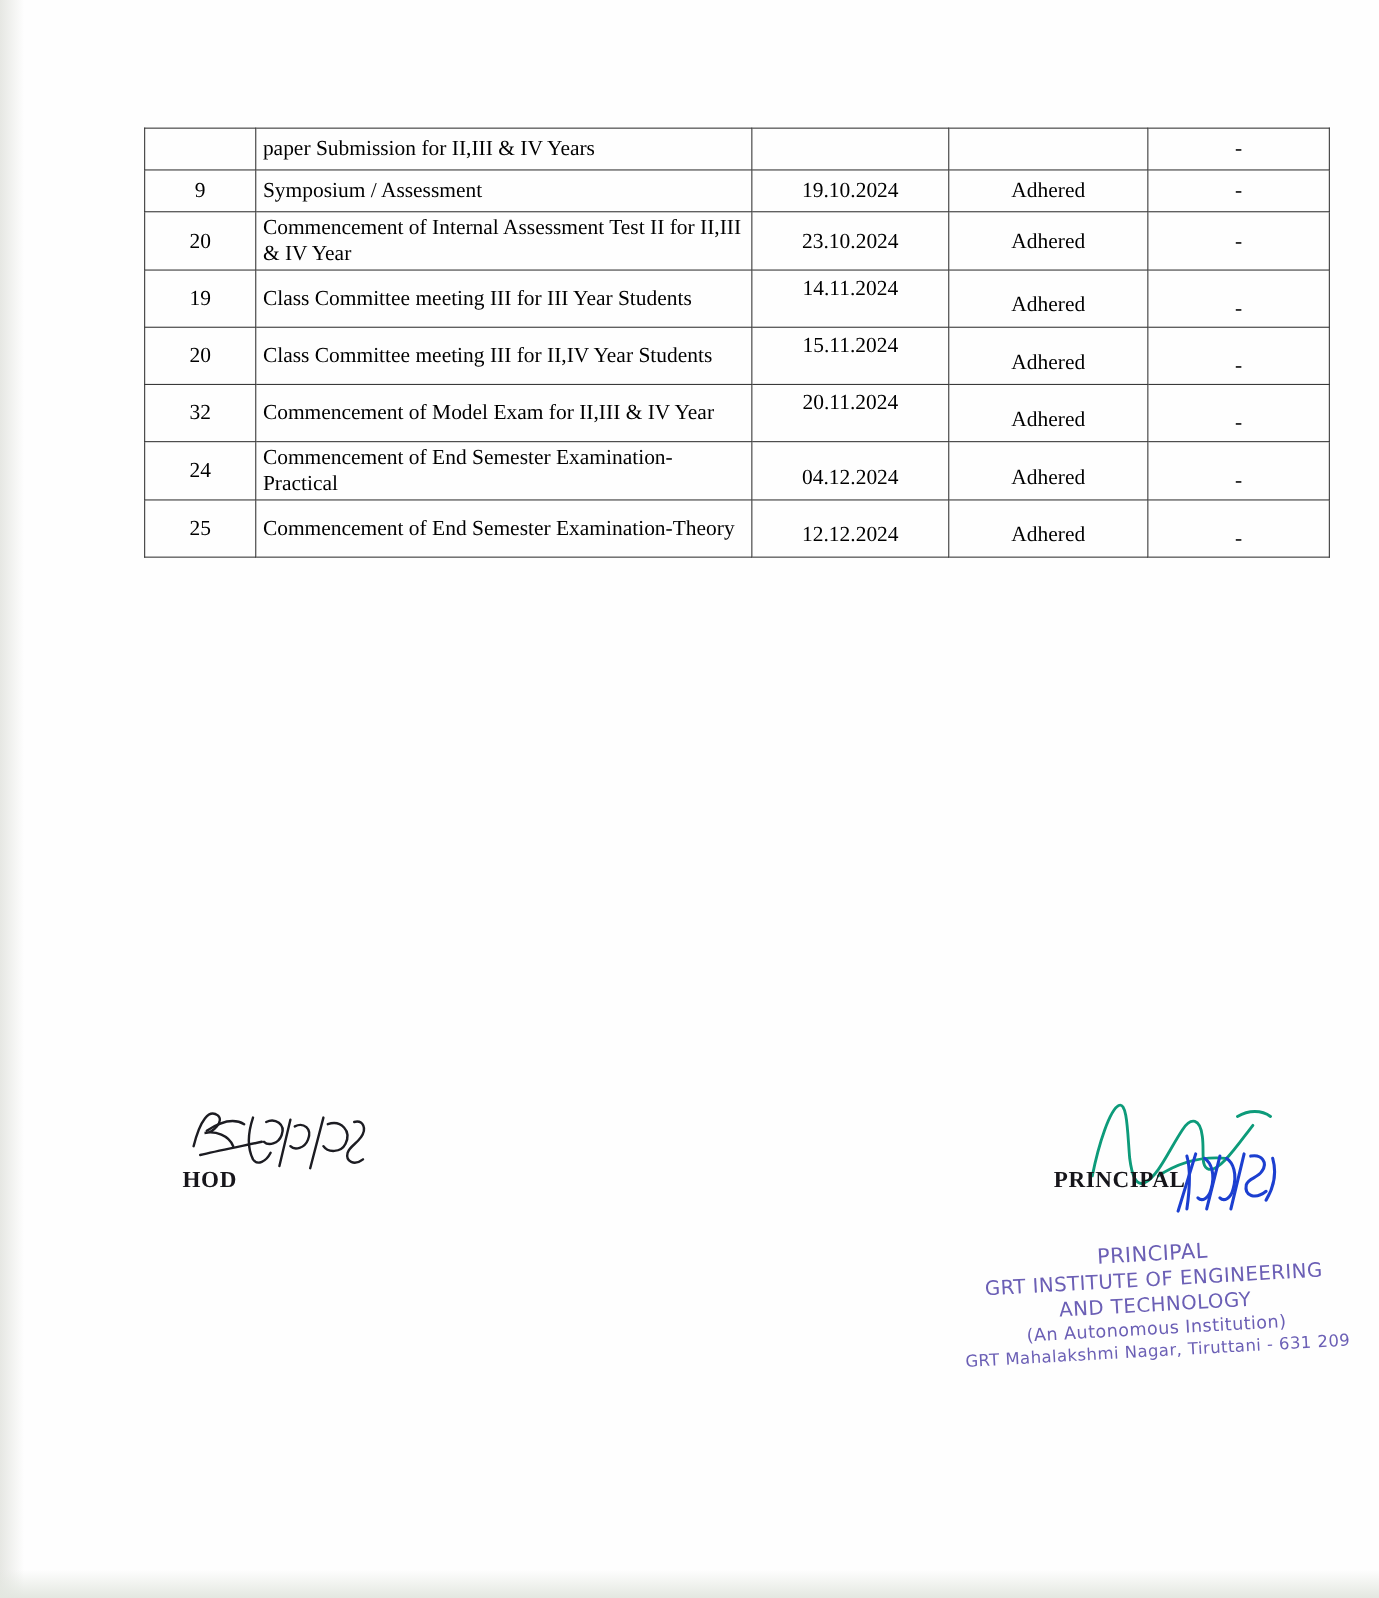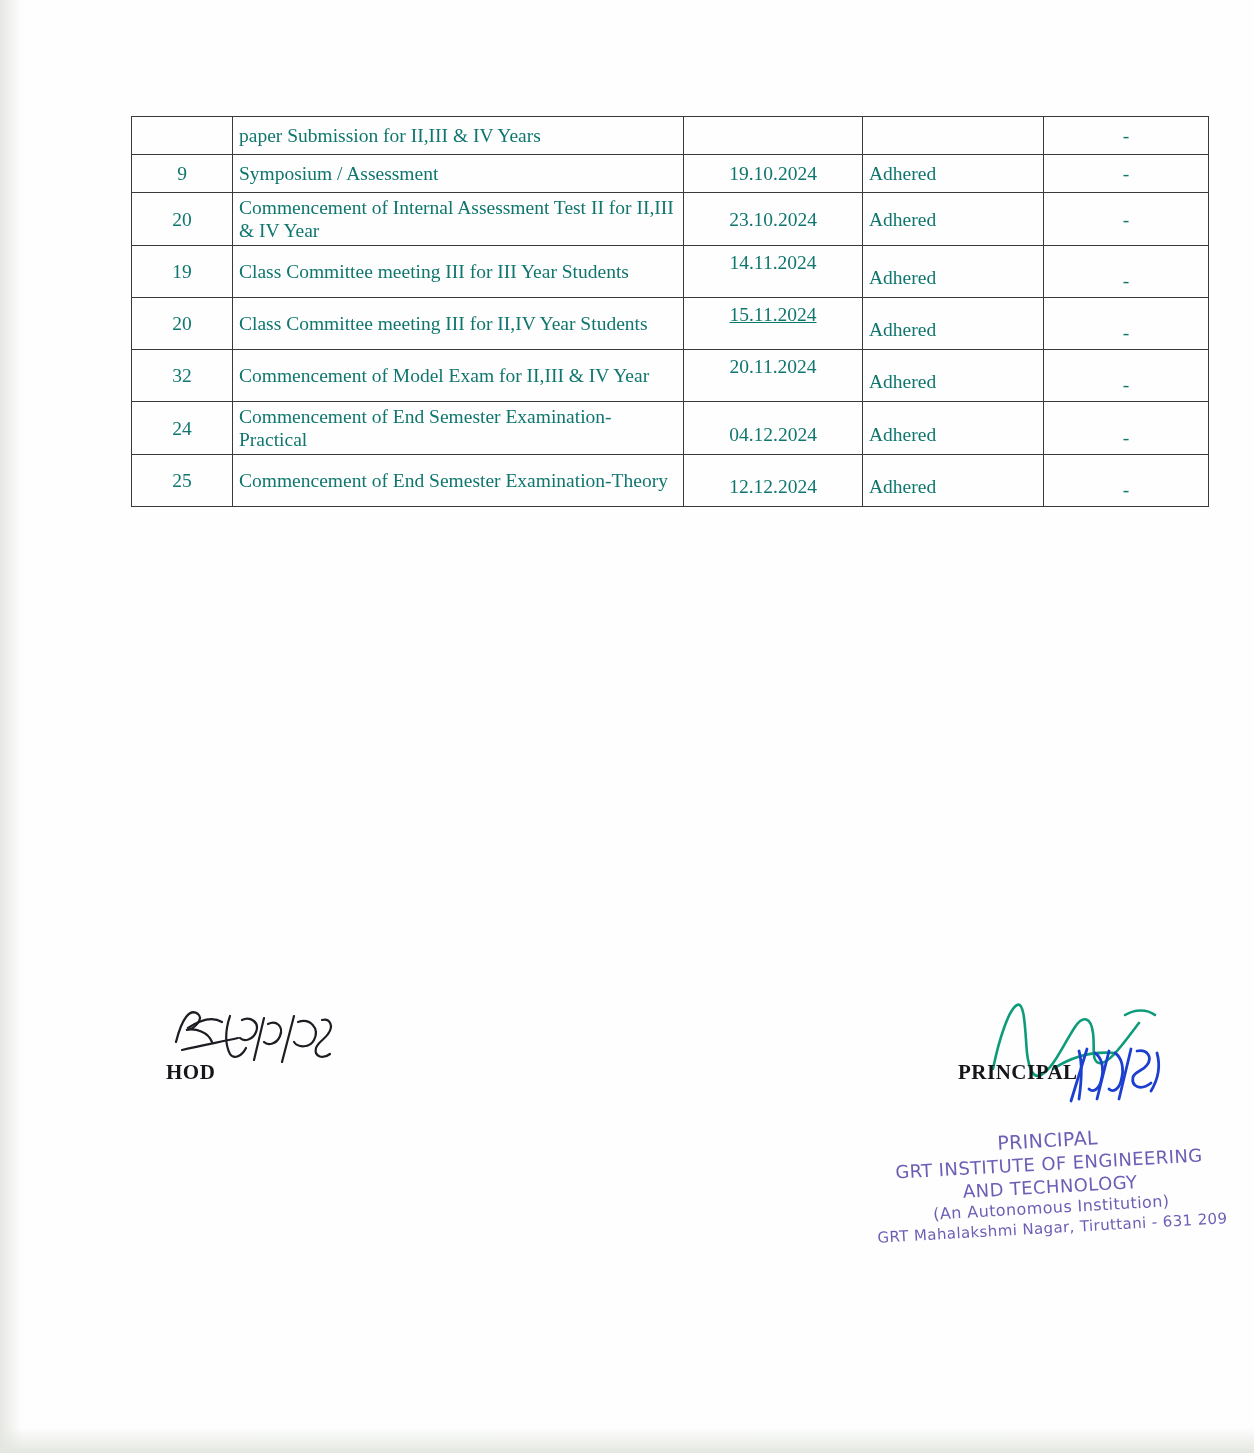--- a/index.html
+++ b/index.html
@@ -33,40 +33,41 @@
     border-collapse: collapse;
     width: 100%;
     table-layout: fixed;
     font-size: 19.5px;
     line-height: 1.18;
   }
   table.schedule td {
     border: 1.3px solid #3a3a3a;
     padding: 3px 6px;
     vertical-align: middle;
-    color: #0f766e;
+    color: #000000;
   }
   td.c-sno {
     width: 88px;
     text-align: center;
     vertical-align: middle;
   }
   td.c-act {
     width: 438px;
     text-align: left;
     padding-left: 10px;
     vertical-align: middle;
   }
   td.c-date {
     width: 166px;
     text-align: center;
     vertical-align: middle;
   }
   td.c-status {
     width: 168px;
+    text-align: center;
     vertical-align: middle;
   }
   td.c-remark {
     width: 152px;
     text-align: center;
     vertical-align: middle;
   }
   .row-h {
     height: 38px;
   }
@@ -190,21 +191,21 @@
         <tr class="two-line">
           <td class="c-sno">19</td>
           <td class="c-act">Class Committee meeting III for  III Year Students</td>
           <td class="c-date"><span style="position:relative; top:-9px; display:inline-block;">14.11.2024</span></td>
           <td class="c-status"><span class="nudge-down-sm">Adhered</span></td>
           <td class="c-remark"><span class="nudge-down">-</span></td>
         </tr>
         <tr class="two-line">
           <td class="c-sno">20</td>
           <td class="c-act">Class Committee meeting III for  II,IV Year Students</td>
-          <td class="c-date"><span style="position:relative; top:-9px; display:inline-block;text-decoration:underline;">15.11.2024</span></td>
+          <td class="c-date"><span style="position:relative; top:-9px; display:inline-block;">15.11.2024</span></td>
           <td class="c-status"><span class="nudge-down-sm">Adhered</span></td>
           <td class="c-remark"><span class="nudge-down">-</span></td>
         </tr>
         <tr class="two-line">
           <td class="c-sno">32</td>
           <td class="c-act">Commencement of  Model Exam for II,III &amp; IV  Year</td>
           <td class="c-date"><span style="position:relative; top:-9px; display:inline-block;">20.11.2024</span></td>
           <td class="c-status"><span class="nudge-down-sm">Adhered</span></td>
           <td class="c-remark"><span class="nudge-down">-</span></td>
         </tr>

